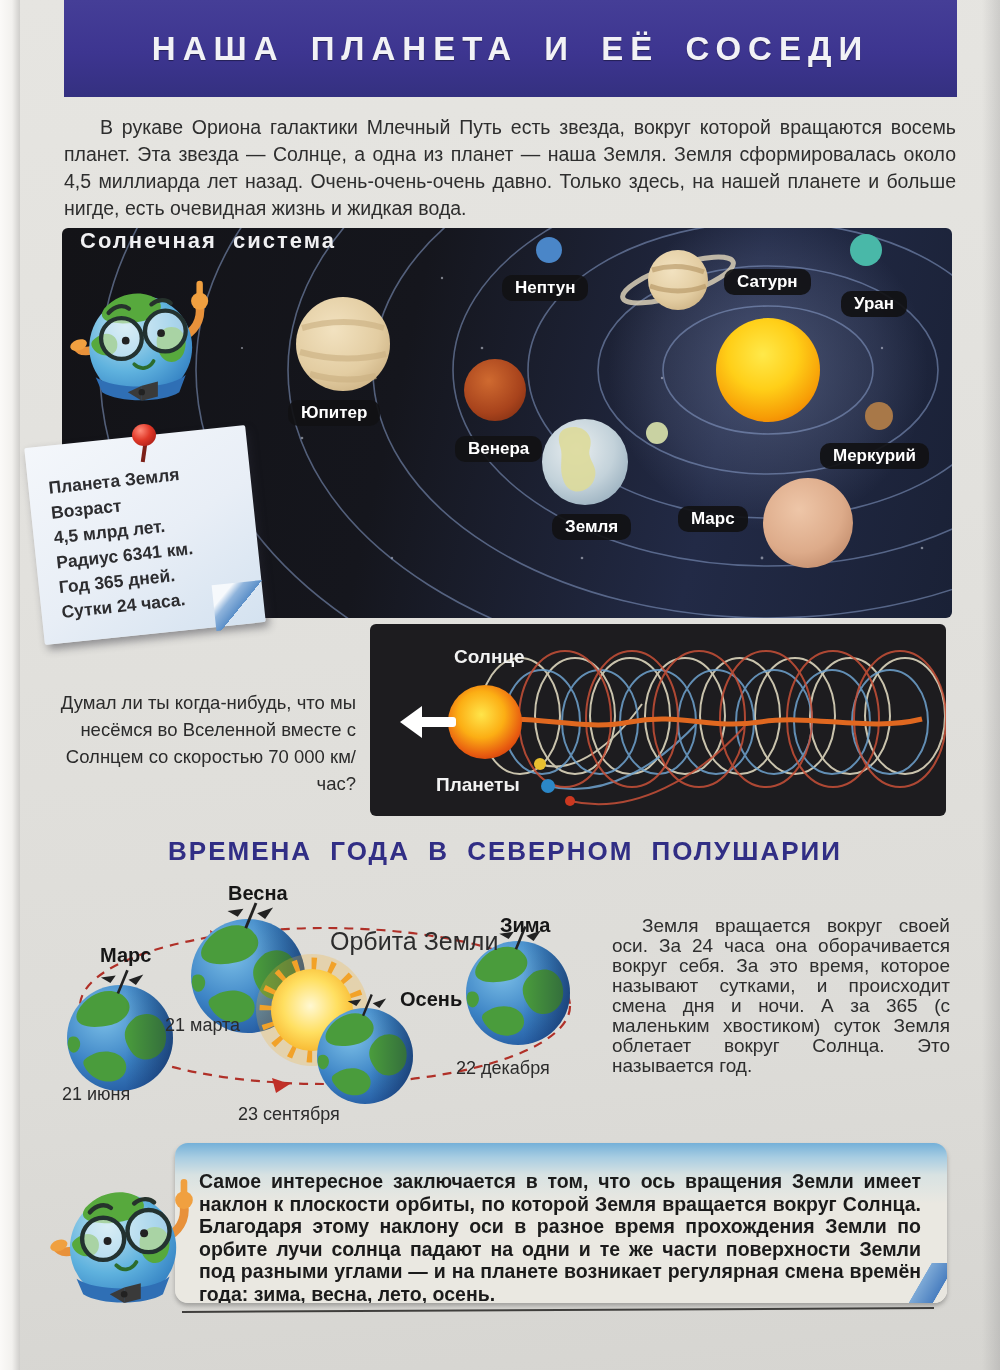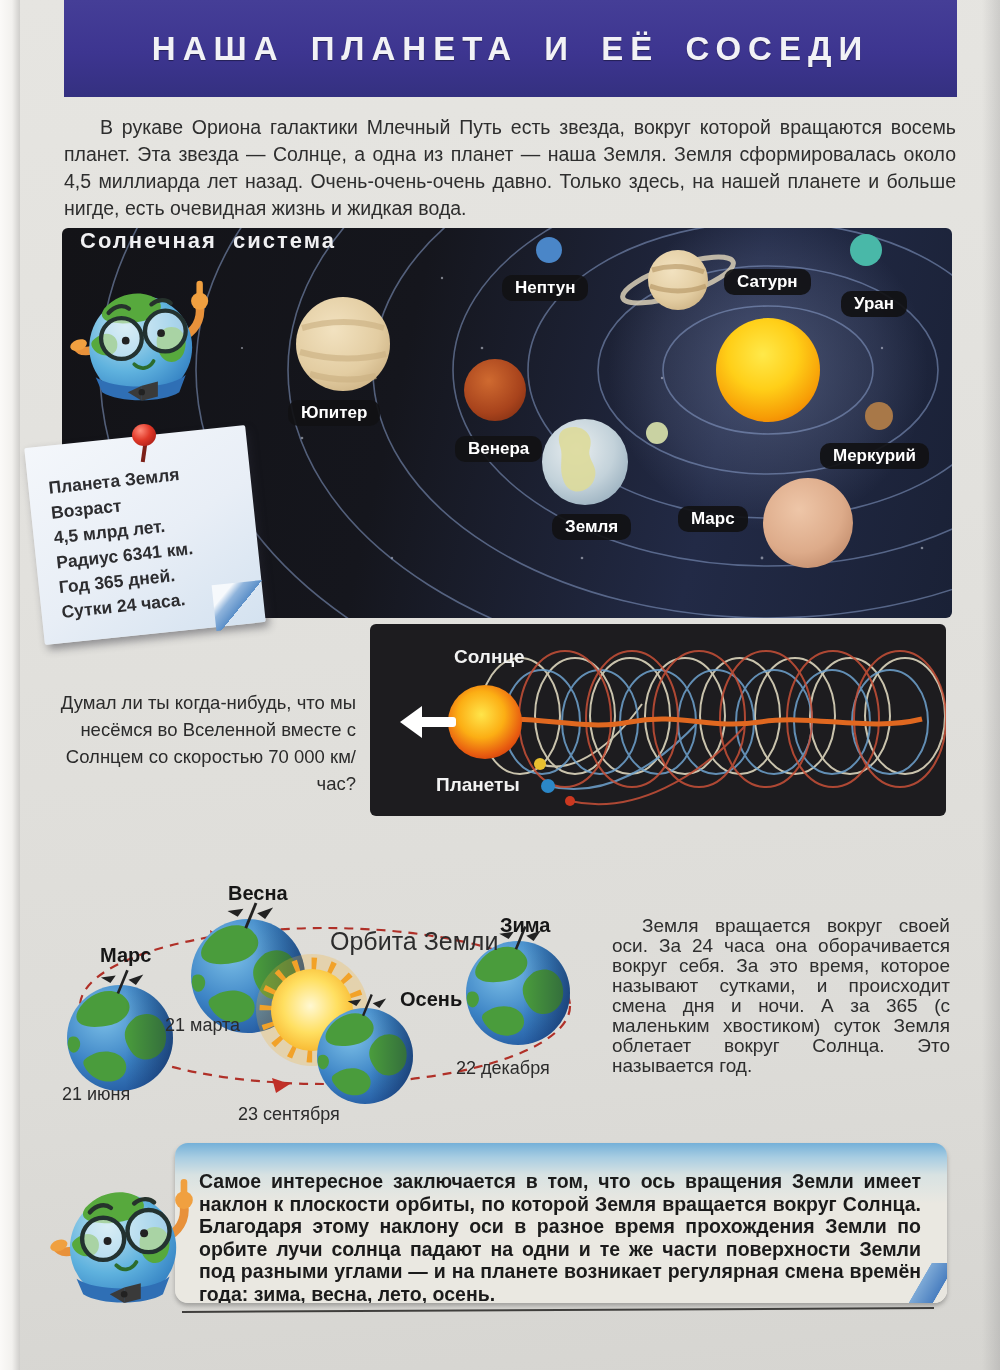--- a/index.html
+++ b/index.html
@@ -278,20 +278,21 @@
       </g>
 
       <circle cx="170" cy="140" r="6" fill="#e8c030"></circle>
       <circle cx="178" cy="162" r="7" fill="#2b87c8"></circle>
       <circle cx="200" cy="177" r="5" fill="#cc3820"></circle>
     </svg>
     <div class="helix-label" style="left:84px;top:22px">Солнце</div>
     <div class="helix-label" style="left:66px;top:150px">Планеты</div>
   </div>
 
+  <div id="seasons-title" class="abs">ВРЕМЕНА ГОДА В СЕВЕРНОМ ПОЛУШАРИИ</div>
 
   <svg class="abs" width="570" height="262" style="left:40px;top:878px">
     <defs>
       <radialGradient id="gOcean2" cx="35%" cy="30%" r="85%">
         <stop offset="0%" stop-color="#7cc0e8"></stop>
           <stop offset="55%" stop-color="#3b82c4"></stop>
           <stop offset="100%" stop-color="#1e4f96"></stop>
       </radialGradient>
       <radialGradient id="gSun3" cx="48%" cy="45%" r="60%">
         <stop offset="0%" stop-color="#fff8d2"></stop>

